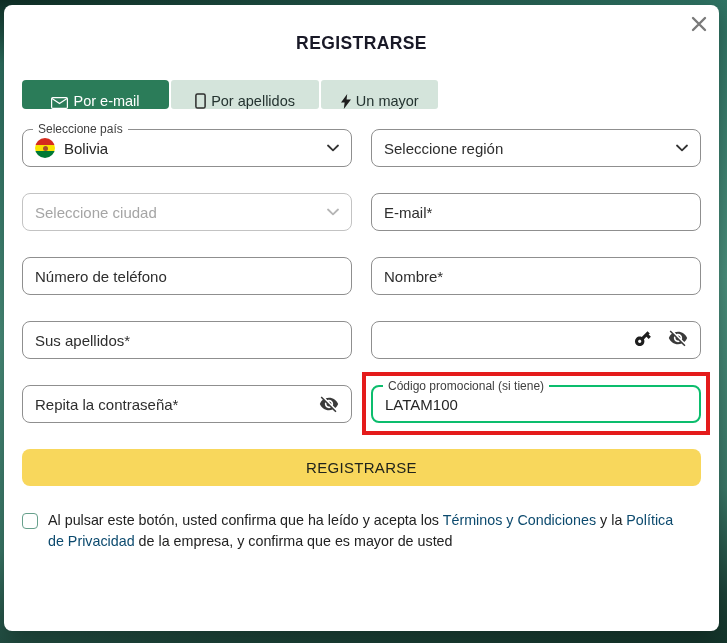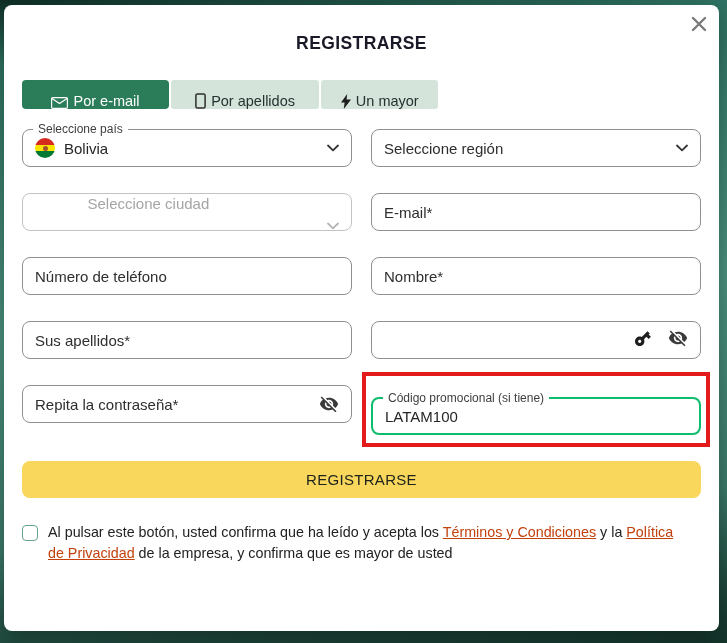--- a/index.html
+++ b/index.html
@@ -24,43 +24,43 @@
     background:#d4e4db; color:#243330; font-size:14.5px; border-radius:3px; cursor:pointer; white-space:nowrap; }
   .tab.active { background:#2b7c59; color:#fff; border-radius:4px; }
   .tab .ticon { display:flex; align-items:center; }
   
   .form-grid { margin-top:20px; display:grid; grid-template-columns:1fr 1fr; column-gap:19px; row-gap:26px; }
   .field { position:relative; height:38px; border:1px solid #8f8f8f; border-radius:8px;
     background:#fff; display:flex; align-items:center; padding:0 12px; gap:9px; }
   .field input { flex:1; min-width:0; border:none; outline:none; font-family:inherit;
     font-size:15px; color:#262626; background:transparent; height:100%; }
   .field input::placeholder { color:#2e2e2e; opacity:1; }
-  .field.disabled { border-color:#c3c3c3;flex-direction:column; }
+  .field.disabled { border-color:#c3c3c3; }
   .field.disabled input::placeholder { color:#a5a5a5; }
   .notch { position:absolute; top:-8px; left:10px; background:#fff; padding:0 5px;
     font-size:12px; color:#3f3f3f; white-space:nowrap; line-height:14px; }
-  .field.promo { border:2px solid #0cbd6d;margin-top:12px; }
+  .field.promo { border:2px solid #0cbd6d; }
   .promo-wrap { position:relative; }
   .promo-annotation { position:absolute; top:-13px; left:-9px; right:-9px; bottom:-12px;
     border:4px solid #e41b1b; pointer-events:none; }
   .trail-icons { display:flex; align-items:center; gap:16px; margin-left:auto; }
   .flag { width:20px; height:20px; border-radius:50%; flex:0 0 20px; position:relative;
     background:linear-gradient(180deg,#d52b1e 0 34%,#f9e300 34% 66%,#007934 66% 100%); }
   .flag i { position:absolute; left:50%; top:50%; width:5px; height:5px; margin:-2.5px 0 0 -2.5px;
     border-radius:50%; background:#a0522d; display:block; }
   
   .submit-btn { margin-top:26px; width:100%; height:37px; background:#f8d75c; border:none;
     border-radius:8px; font-family:inherit; font-size:15px; font-weight:500; color:#20231c;
     letter-spacing:.3px; cursor:pointer; }
   
   .terms { margin-top:24px; display:flex; gap:10px; padding-right:8px; }
   .checkbox { flex:0 0 16px; width:16px; height:16px; margin-top:3px; border:1.5px solid #67a08c;
     border-radius:4px; background:#fff; cursor:pointer; }
   .terms-text { font-size:14.3px; line-height:1.5; color:#222; }
-  .terms-text a { color:#c2410c; text-decoration:underline; cursor:pointer; }
+  .terms-text a { color:#0c4a6e; cursor:pointer; }
 </style>
 </head>
 <body>
 
 <div class="modal">
 
   <div class="close-btn">
     <svg width="16" height="16" viewBox="0 0 16 16">
         <path d="M2 2 L14 14 M14 2 L2 14" stroke="#7a7a7a" stroke-width="2.4" stroke-linecap="round"></path>
       </svg>

